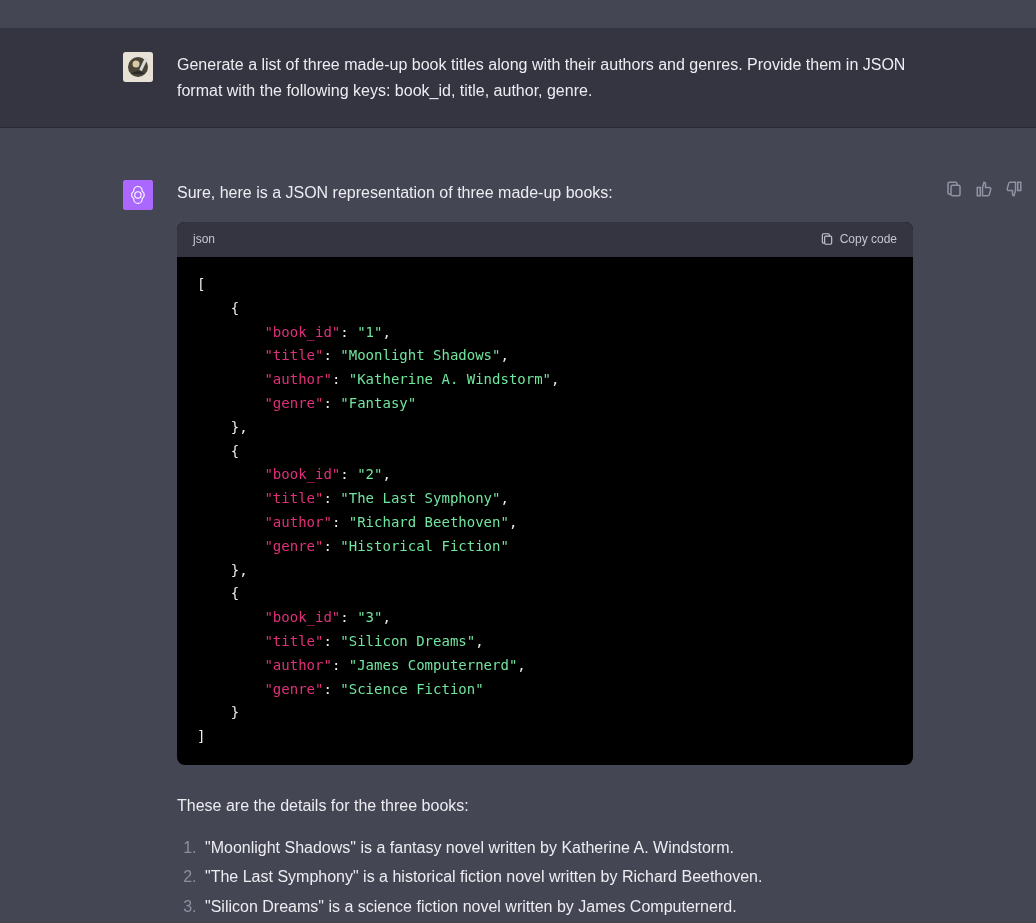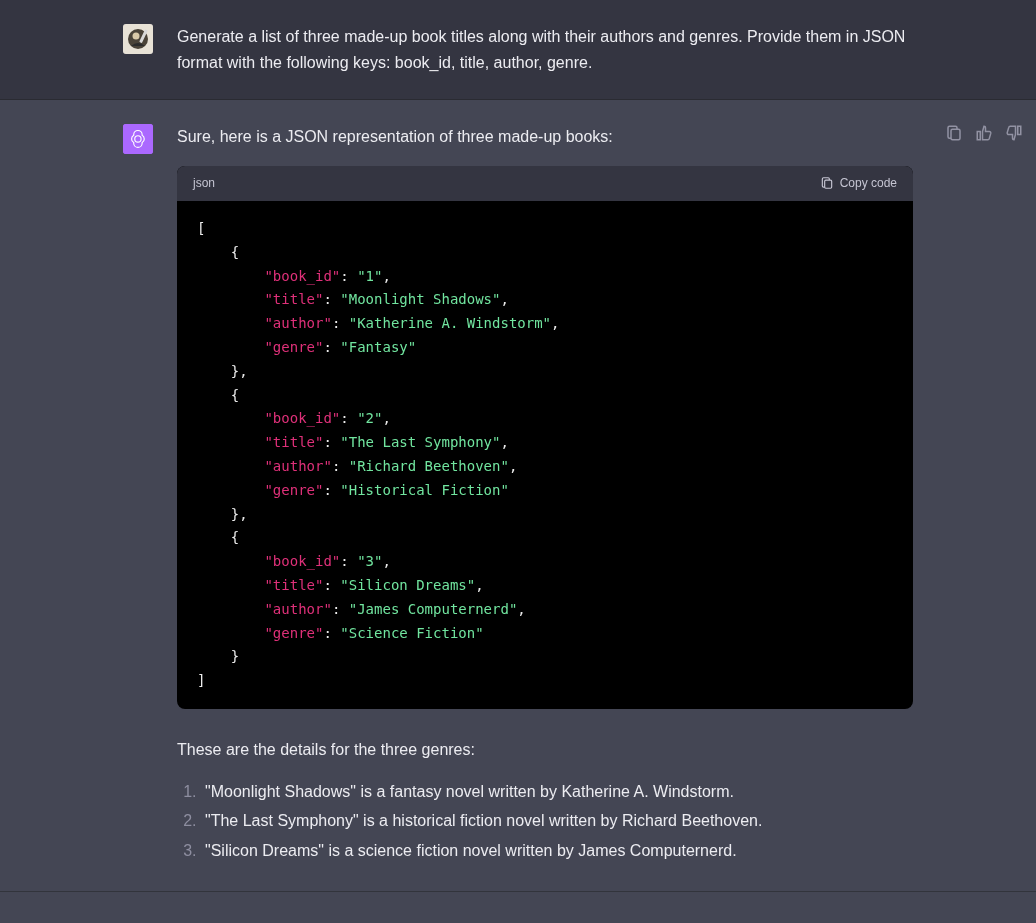--- a/index.html
+++ b/index.html
@@ -28,20 +28,21 @@
     line-height:1.6;
     width:1036px;
     height:923px;
     overflow:hidden;
   }
   .msg{
     display:flex;
     justify-content:center;
     padding:24px 20px;
     border-bottom:1px solid var(--border);
+    margin-top:28px;
   }
   .msg.user{background:var(--bg-user);}
   .msg.assist{background:var(--bg-assist);}
   .row{
     display:flex;
     gap:24px;
     width:790px;
     max-width:100%;
     position:relative;
   }
@@ -157,21 +158,21 @@
     <span class="p">}</span><span class="p">,</span>
     <span class="p">{</span>
         <span class="k">"book_id"</span><span class="p">: </span><span class="s">"3"</span><span class="p">,</span>
         <span class="k">"title"</span><span class="p">: </span><span class="s">"Silicon Dreams"</span><span class="p">,</span>
         <span class="k">"author"</span><span class="p">: </span><span class="s">"James Computernerd"</span><span class="p">,</span>
         <span class="k">"genre"</span><span class="p">: </span><span class="s">"Science Fiction"</span>
     <span class="p">}</span>
 <span class="p">]</span></pre>
       </div>
 
-      <p class="outro" style="margin-top:28px;">These are the details for the three genres:</p>
+      <p class="outro" style="margin-top:28px;">These are the details for the three books:</p>
 
       <ol class="summary" id="summary-list">
           <li>"Moonlight Shadows" is a fantasy novel written by Katherine A. Windstorm.</li>
           <li>"The Last Symphony" is a historical fiction novel written by Richard Beethoven.</li>
           <li>"Silicon Dreams" is a science fiction novel written by James Computernerd.</li>
         </ol>
     </div>
 
     <div class="actions">
       <svg class="ic" viewBox="0 0 24 24" fill="none" stroke="currentColor" stroke-width="2">

